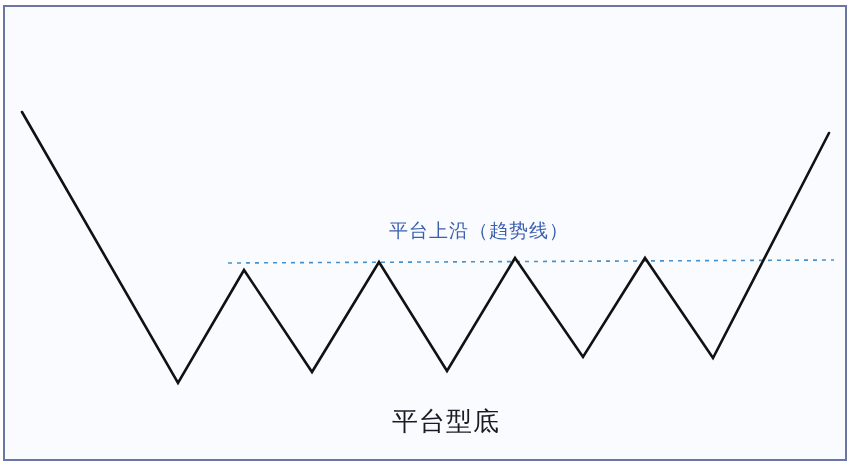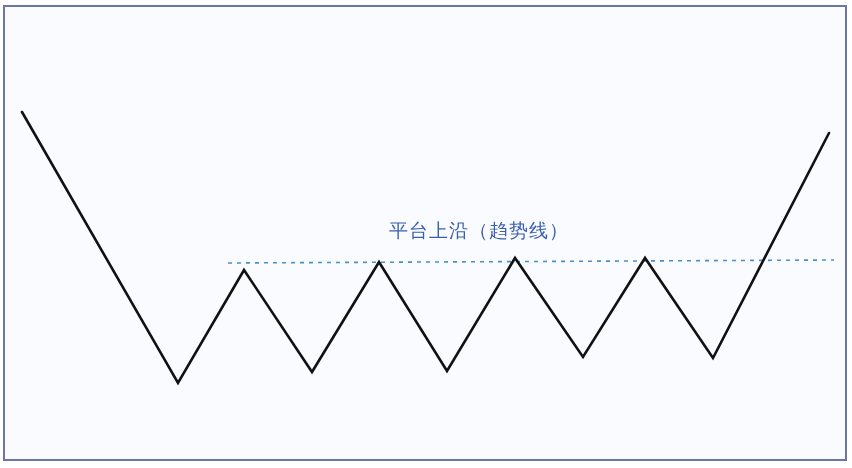--- a/index.html
+++ b/index.html
@@ -58,13 +58,14 @@
 
 <div class="canvas">
   <div class="frame"></div>
 
   <svg class="diagram" viewBox="0 0 852 468" xmlns="http://www.w3.org/2000/svg">
     <line id="trend-line" stroke="#4a90c8" stroke-width="1.6" stroke-dasharray="4,5" x1="228" y1="263" x2="834" y2="260"></line>
     <polyline id="price-line" fill="none" stroke="#111111" stroke-width="2.6" stroke-linejoin="miter" stroke-linecap="round" points="22,112 178,383 244,270 312,372 379,262 447,371 515,258 583,357 645,258 713,358 829,133"></polyline>
   </svg>
 
   <div class="annotation">平台上沿（趋势线）</div>
+  <div class="caption">平台型底</div>
 </div>
 
 </body></html>

